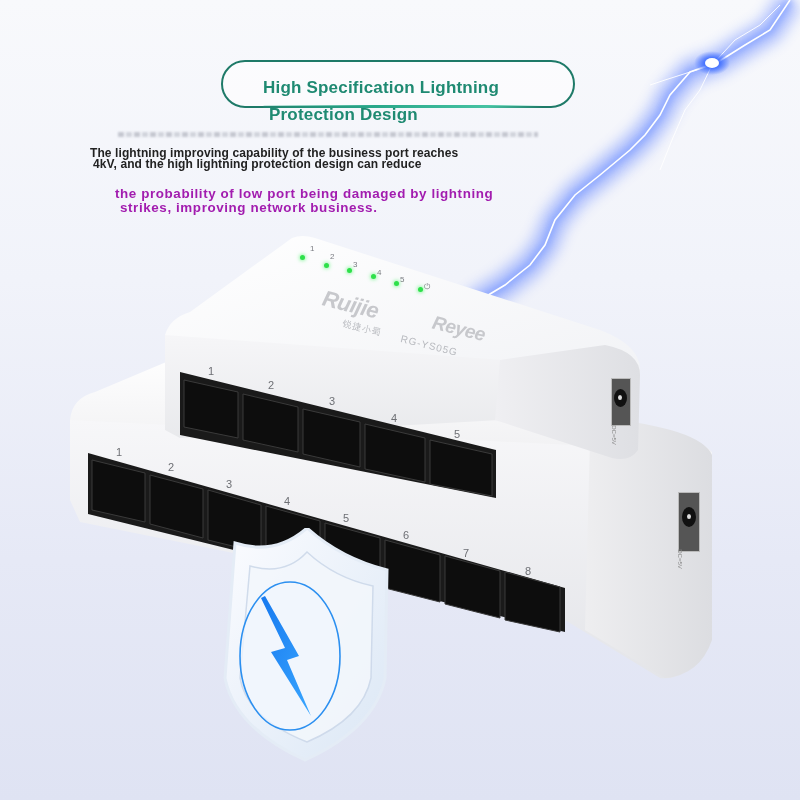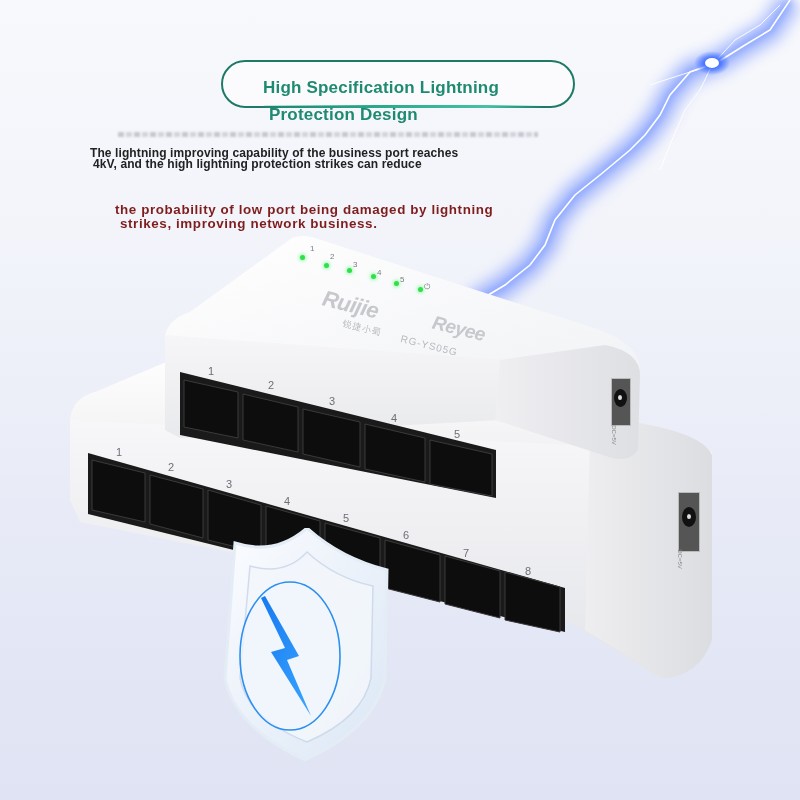--- a/index.html
+++ b/index.html
@@ -29,21 +29,21 @@
   
   .blur-line {
     left:118px; top:132px; width:420px; height:5px;
     background:repeating-linear-gradient(90deg, #b9bcc6 0 6px, transparent 6px 8px, #c9ccd5 8px 14px, transparent 14px 16px);
     filter:blur(0.8px); opacity:0.8;
   }
   .body-line {
     position:absolute; font-weight:700; color:#222; white-space:nowrap; line-height:13px;
   }
   .small { font-size:12px; letter-spacing:0.1px; }
-  .medium { font-size:13.4px; letter-spacing:0.6px; color:#7f1d1d;margin-top:16px; }
+  .medium { font-size:13.4px; letter-spacing:0.6px; color:#a21caf; }
 
   
   .lightning { left:0; top:0; width:800px; height:800px; pointer-events:none; }
 
   
   .device { pointer-events:none; }
   .port-label { position:absolute; font-size:11px; color:#6d6f74; }
   .led { position:absolute; width:5px; height:5px; border-radius:50%; background:#2ee04a; box-shadow:0 0 4px #3af25a; }
   .led-label { position:absolute; font-size:8px; color:#7a7c82; }
 
@@ -77,21 +77,21 @@
   <ellipse cx="712" cy="63" rx="7" ry="5" fill="#ffffff"></ellipse>
 </svg>
 
 <div class="abs headline-pill">
   <span class="headline-line" style="left:40px; top:17px;">High Specification Lightning</span>
   <span class="headline-line" style="left:46px; top:16px;margin-top:28px;">Protection Design</span>
 </div>
 
 <div class="abs blur-line"></div>
 <span class="body-line small" style="left:90px; top:147px;">The lightning improving capability of the business port reaches</span>
-<span class="body-line small" style="left:93px; top:158px;">4kV, and the high lightning protection strikes can reduce</span>
+<span class="body-line small" style="left:93px; top:158px;">4kV, and the high lightning protection design can reduce</span>
 <span class="body-line medium" style="left:115px; top:187px;">the probability of low port being damaged by lightning</span>
 <span class="body-line medium" style="left:120px; top:201px;">strikes, improving network business.</span>
 
 <div class="abs device" style="left:0; top:0; width:800px; height:800px;">
   <svg class="abs" style="left:0; top:0;" width="800" height="800" viewBox="0 0 800 800">
     <defs>
       <linearGradient id="topL" x1="0" y1="0" x2="0" y2="1">
         <stop offset="0" stop-color="#ffffff"></stop>
           <stop offset="1" stop-color="#f1f1f3"></stop>
       </linearGradient>

